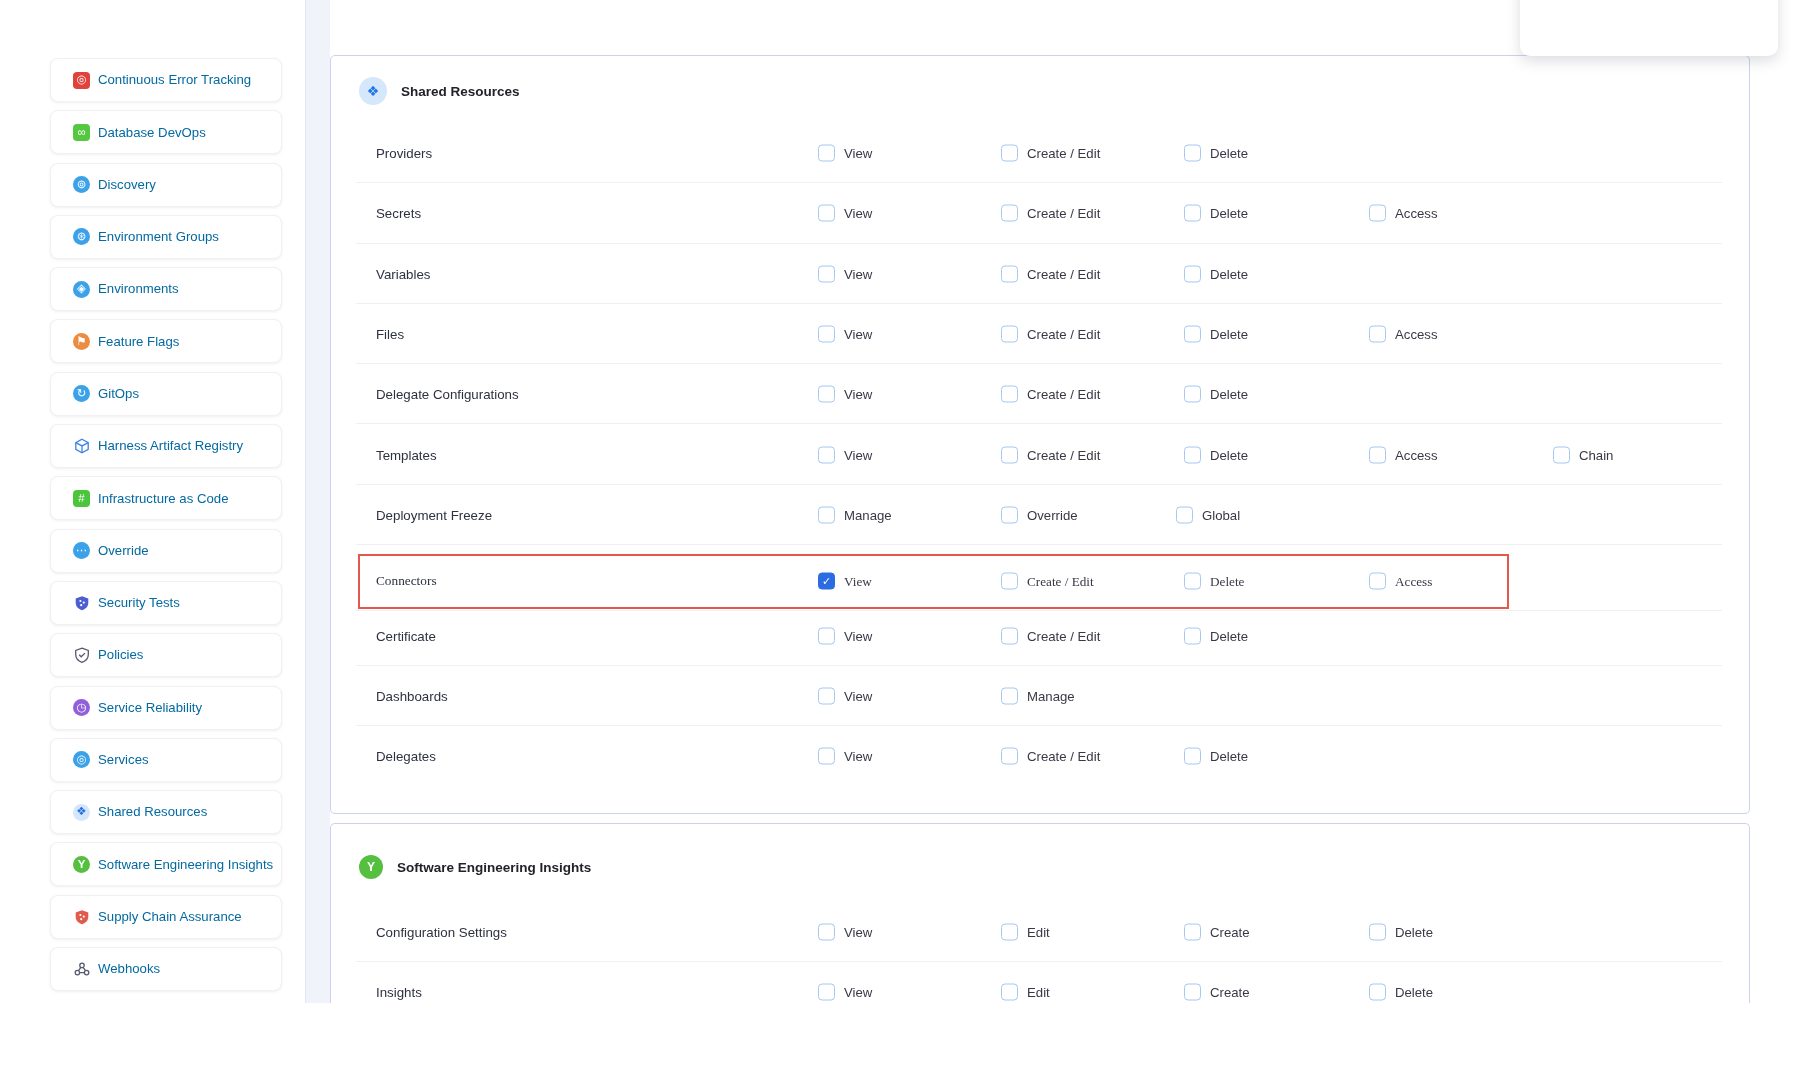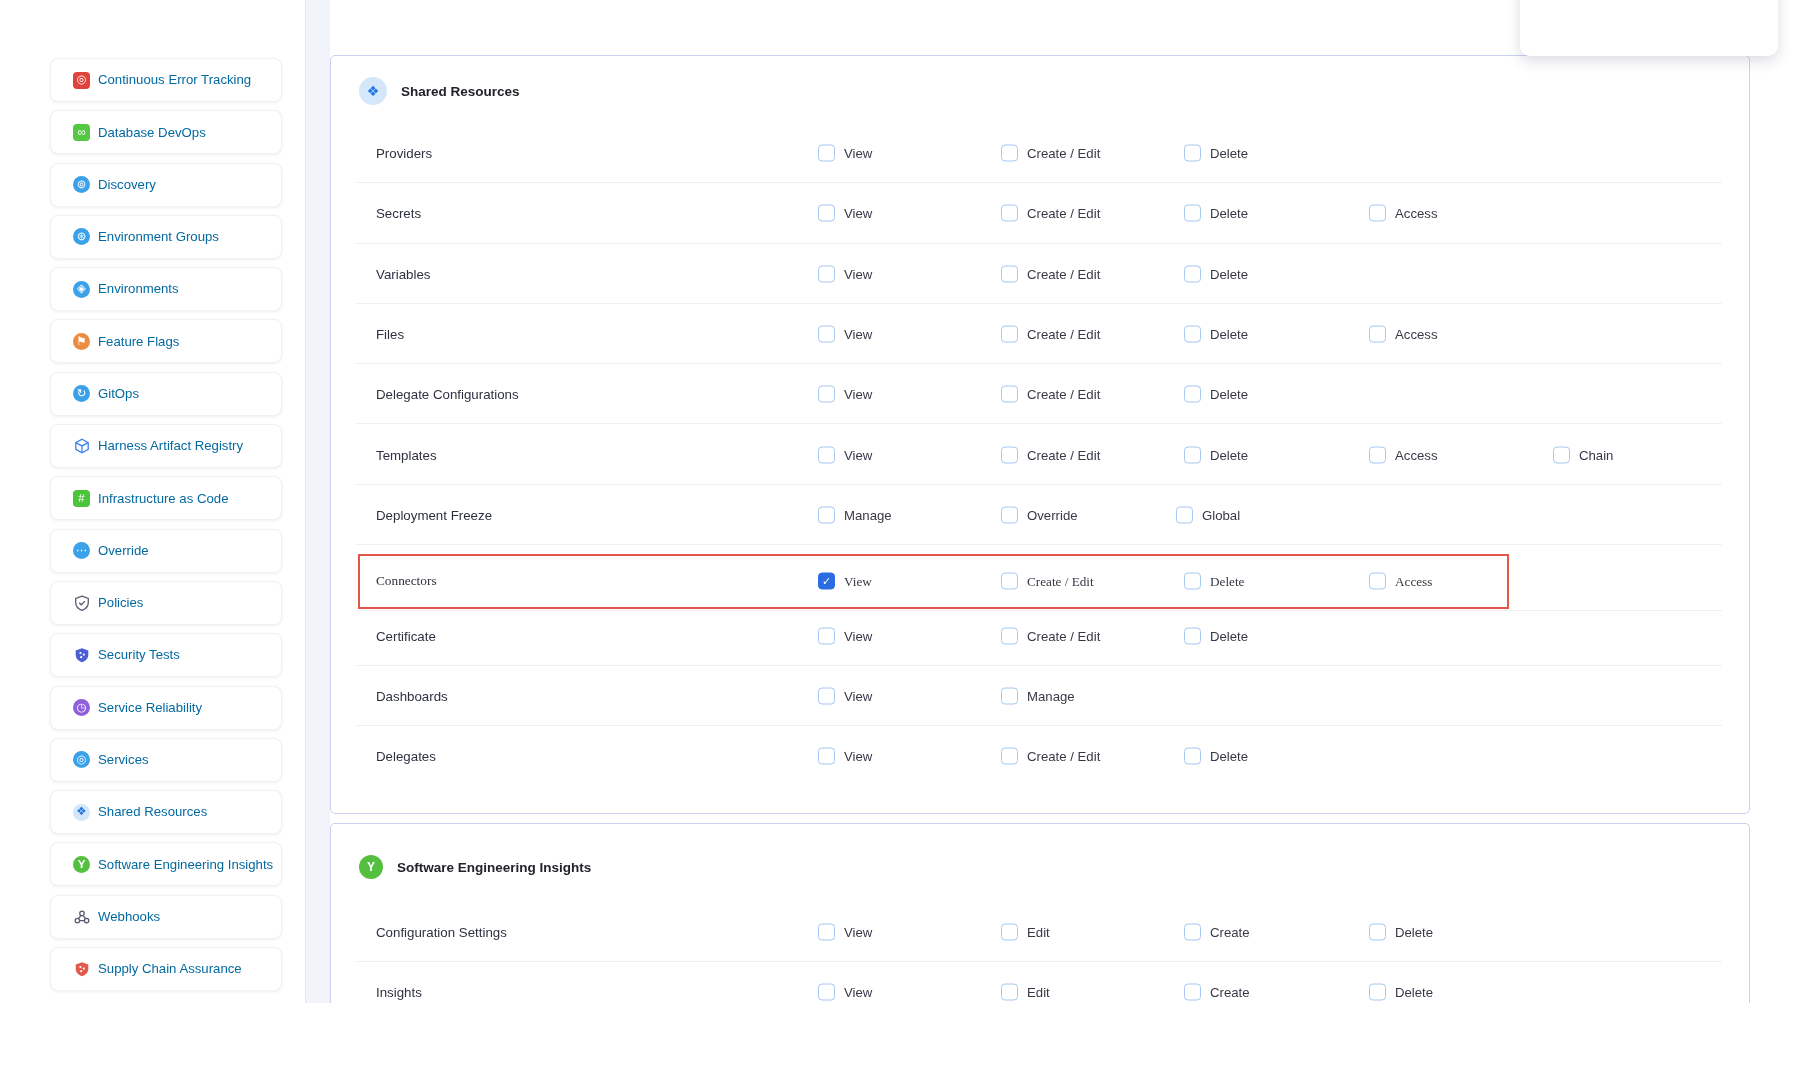--- a/index.html
+++ b/index.html
@@ -132,75 +132,75 @@
           <span class="ic square" style="background: rgb(76, 196, 59); color: rgb(255, 255, 255);">#</span>
           <span class="lbl">Infrastructure as Code</span>
         </div>
         <div class="side-item">
           <span class="ic circle" style="background: rgb(59, 161, 233); color: rgb(255, 255, 255);">⋯</span>
           <span class="lbl">Override</span>
         </div>
         <div class="side-item">
           <span class="ic">
             <svg width="16" height="16" viewBox="0 0 16 16">
-              <path d="M8 1.2 L14.3 3.4 V7.6 C14.3 11.6 11.7 14.1 8 15.3 C4.3 14.1 1.7 11.6 1.7 7.6 V3.4 Z" fill="none" stroke="#565a6e" stroke-width="1.3"></path>
-              <polyline points="5.2 7.8 7.2 9.8 11 6.1" fill="none" stroke="#565a6e" stroke-width="1.3"></polyline>
-            </svg>
-          </span>
-          <span class="lbl">Policies</span>
-        </div>
-        <div class="side-item">
-          <span class="ic">
-            <svg width="16" height="16" viewBox="0 0 16 16">
               <path d="M8 1.2 L14.3 3.4 V7.6 C14.3 11.6 11.7 14.1 8 15.3 C4.3 14.1 1.7 11.6 1.7 7.6 V3.4 Z" fill="#4c5ed2"></path>
               <circle cx="6.4" cy="6" r="1.1" fill="#ffffff"></circle>
               <circle cx="9.8" cy="7.6" r="1.1" fill="#ffffff"></circle>
               <circle cx="7.2" cy="10.2" r="1.1" fill="#ffffff"></circle>
             </svg>
           </span>
           <span class="lbl">Security Tests</span>
         </div>
         <div class="side-item">
+          <span class="ic">
+            <svg width="16" height="16" viewBox="0 0 16 16">
+              <path d="M8 1.2 L14.3 3.4 V7.6 C14.3 11.6 11.7 14.1 8 15.3 C4.3 14.1 1.7 11.6 1.7 7.6 V3.4 Z" fill="none" stroke="#565a6e" stroke-width="1.3"></path>
+              <polyline points="5.2 7.8 7.2 9.8 11 6.1" fill="none" stroke="#565a6e" stroke-width="1.3"></polyline>
+            </svg>
+          </span>
+          <span class="lbl">Policies</span>
+        </div>
+        <div class="side-item">
           <span class="ic circle" style="background: rgb(145, 95, 217); color: rgb(255, 255, 255);">◷</span>
           <span class="lbl">Service Reliability</span>
         </div>
         <div class="side-item">
           <span class="ic circle" style="background: rgb(59, 161, 233); color: rgb(255, 255, 255);">◎</span>
           <span class="lbl">Services</span>
         </div>
         <div class="side-item">
           <span class="ic circle" style="background: rgb(212, 230, 250); color: rgb(31, 111, 227);">❖</span>
           <span class="lbl">Shared Resources</span>
         </div>
         <div class="side-item">
           <span class="ic circle" style="background: rgb(85, 191, 64); color: rgb(255, 255, 255); font-weight: 700;">Y</span>
           <span class="lbl">Software Engineering Insights</span>
+        </div>
+        <div class="side-item">
+          <span class="ic">
+            <svg width="16" height="16" viewBox="0 0 16 16">
+              <path d="M8 1.2 L14.3 3.4 V7.6 C14.3 11.6 11.7 14.1 8 15.3 C4.3 14.1 1.7 11.6 1.7 7.6 V3.4 Z" fill="#e2594e"></path>
+              <circle cx="6.4" cy="6" r="1.1" fill="#ffffff"></circle>
+              <circle cx="9.8" cy="7.6" r="1.1" fill="#ffffff"></circle>
+              <circle cx="7.2" cy="10.2" r="1.1" fill="#ffffff"></circle>
+            </svg>
+          </span>
+          <span class="lbl">Supply Chain Assurance</span>
         </div>
         <div class="side-item">
           <span class="ic">
             <svg width="16" height="16" viewBox="0 0 16 16">
               <circle cx="8" cy="4.4" r="2.2" fill="none" stroke="#565a6e" stroke-width="1.3"></circle>
               <circle cx="3.4" cy="11.6" r="2.2" fill="none" stroke="#565a6e" stroke-width="1.3"></circle>
               <circle cx="12.6" cy="11.6" r="2.2" fill="none" stroke="#565a6e" stroke-width="1.3"></circle>
               <path d="M6.9 6.3 L4.5 9.7 M9.1 6.3 L11.5 9.7 M5.6 11.6 H10.4" fill="none" stroke="#565a6e" stroke-width="1.3"></path>
             </svg>
           </span>
           <span class="lbl">Webhooks</span>
         </div>
-        <div class="side-item">
-          <span class="ic">
-            <svg width="16" height="16" viewBox="0 0 16 16">
-              <path d="M8 1.2 L14.3 3.4 V7.6 C14.3 11.6 11.7 14.1 8 15.3 C4.3 14.1 1.7 11.6 1.7 7.6 V3.4 Z" fill="#e2594e"></path>
-              <circle cx="6.4" cy="6" r="1.1" fill="#ffffff"></circle>
-              <circle cx="9.8" cy="7.6" r="1.1" fill="#ffffff"></circle>
-              <circle cx="7.2" cy="10.2" r="1.1" fill="#ffffff"></circle>
-            </svg>
-          </span>
-          <span class="lbl">Supply Chain Assurance</span>
-        </div>
       </nav>
 
     <div class="scroll-gutter"></div>
 
     <section class="card card-1">
       <header class="card-header">
         <span class="sec-icon big" style="background: rgb(212, 231, 251); color: rgb(31, 117, 232);">❖</span>
         <h2 class="sec-title">Shared Resources</h2>
       </header>
       <div class="rows" id="sec0-rows">

